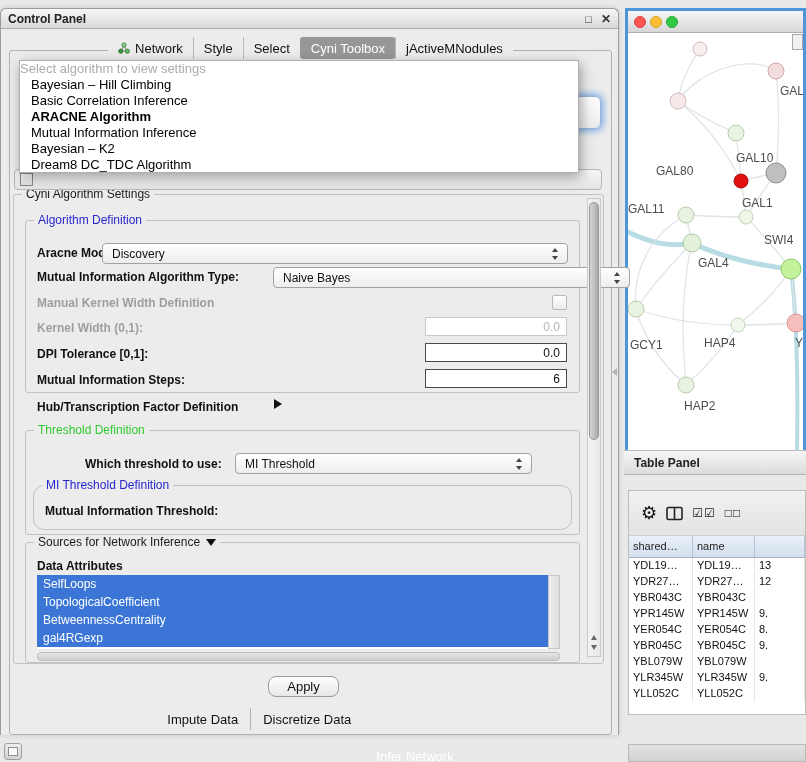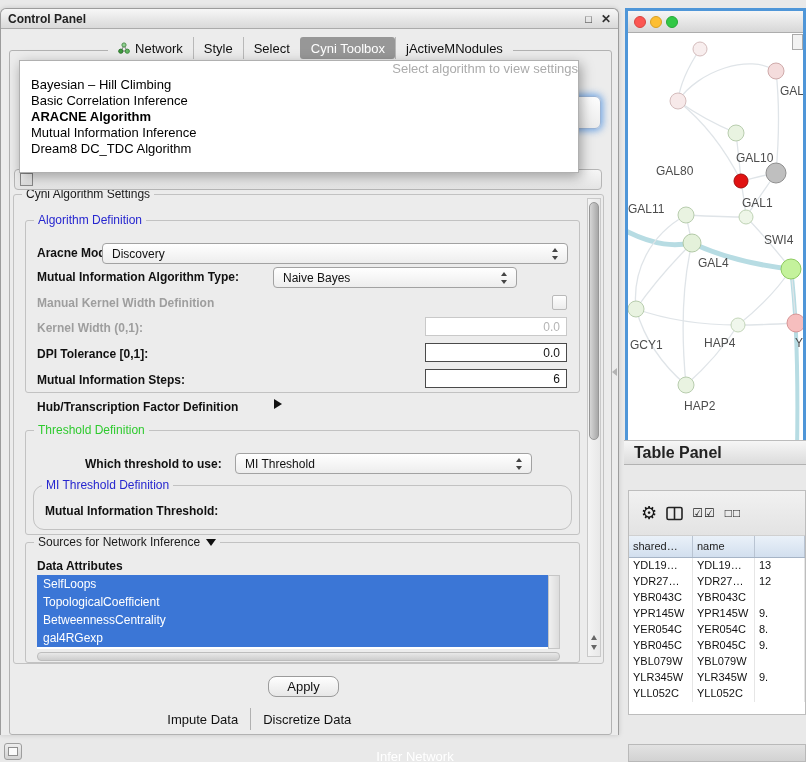--- a/index.html
+++ b/index.html
@@ -40,21 +40,21 @@
       z-index:5;display:flex;align-items:center;padding:0 5px;box-sizing:border-box;}
   .hc-icon{width:11px;height:11px;border:1px solid #8a8a8a;background:linear-gradient(#fff,#ddd);}
   .combo-fragment{position:absolute;left:565px;top:87px;width:33px;height:31px;
       background:linear-gradient(#fdfdfd,#ececec);border:1px solid #9ab4d6;border-radius:0 6px 6px 0;
       box-shadow:0 0 7px 2px rgba(96,156,227,.85);z-index:6;}
 
   
   .dropdown{position:absolute;left:18px;top:51px;width:560px;height:113px;background:#fff;
       border:1px solid #b0b0b0;box-shadow:2px 4px 12px rgba(0,0,0,.35);z-index:30;
       font-size:13px;box-sizing:border-box;}
-  .dd-header{height:16px;line-height:16px;text-align:right;color:#ababab;}
+  .dd-header{height:16px;line-height:16px;text-align:left;color:#ababab;}
   .dd-item{height:16px;line-height:16px;padding:0 3px;color:#000;white-space:nowrap;margin-left:8px;}
   .dd-item.bold{font-weight:bold;}
 
   
   .fieldset{position:absolute;border:1px solid #c2c2c2;border-radius:3px;z-index:2;}
   .legend{position:absolute;top:-8px;left:8px;background:#ececec;padding:0 4px;font-size:12px;
       color:#1a1a1a;white-space:nowrap;}
   .legend.blue{color:#2626cf;}
   .legend.green{color:#2fca2f;}
   .settings-group{left:12px;top:185px;width:589px;height:468px;}
@@ -118,23 +118,23 @@
   .light.red{background:#fb5652;border:1px solid #d64540;}
   .light.yellow{background:#fdbe32;border:1px solid #d8a024;}
   .light.green{background:#32c846;border:1px solid #27a938;}
   .net-canvas{position:relative;width:100%;height:420px;background:#fff;}
   .net-canvas svg{position:absolute;left:0;top:0;}
   .net-canvas text{font-size:12px;fill:#4c4c4c;}
   .net-cornerbox{position:absolute;right:0;top:1px;width:11px;height:16px;background:#f2f2f2;
       border:1px solid #aaa;box-sizing:border-box;}
 
   
-  .tp-titlebar{position:absolute;left:624px;top:440px;width:182px;height:25px;
+  .tp-titlebar{position:absolute;left:624px;top:450px;width:182px;height:25px;
       background:linear-gradient(#f6f6f6,#dcdcdc);border-top:1px solid #bcbcbc;border-bottom:1px solid #b2b2b2;
-      display:flex;align-items:center;padding:0 10px;font-size:16px;font-weight:bold;color:#222;box-sizing:border-box;}
+      display:flex;align-items:center;padding:0 10px;font-size:12px;font-weight:bold;color:#222;box-sizing:border-box;}
   .tbl-win{position:absolute;left:628px;top:490px;width:178px;height:225px;background:#fff;
       border:1px solid #bdbdbd;box-sizing:border-box;overflow:hidden;}
   .tbl-toolbar{height:44px;background:linear-gradient(#f1f1f1,#e3e3e3);display:flex;align-items:center;
       gap:9px;padding:0 12px;border-bottom:1px solid #d0d0d0;}
   .tb-btn{display:flex;align-items:center;color:#161616;}
   .tb-btn.gear{font-size:18px;line-height:1;}
   .tb-btn.checks{font-size:12px;letter-spacing:1px;}
   .tbl-header{display:flex;height:21px;background:linear-gradient(#eaf1f9,#d2dfee);
       border-bottom:1px solid #a6b4c6;font-size:11px;color:#222;}
   .tbl-hcell{box-sizing:border-box;padding:4px 4px 0;border-right:1px solid #b9c4d2;overflow:hidden;white-space:nowrap;}
@@ -201,20 +201,21 @@
     </div>
     <div class="combo-fragment"></div>
 
     <div class="dropdown">
       <div class="dd-header">Select algorithm to view settings</div>
       <div class="dd-items">
           <div class="dd-item">Bayesian – Hill Climbing</div>
           <div class="dd-item">Basic Correlation Inference</div>
           <div class="dd-item bold">ARACNE Algorithm</div>
           <div class="dd-item">Mutual Information Inference</div>
+          <div class="dd-item">Bayesian – K2</div>
           <div class="dd-item">Dream8 DC_TDC Algorithm</div>
         </div>
     </div>
 
     <div class="fieldset settings-group">
       <span class="legend">Cyni Algorithm Settings</span>
     </div>
 
     <div class="v-scrollbar">
       <div class="v-thumb"></div>
@@ -226,21 +227,21 @@
       <span class="legend blue">Algorithm Definition</span>
     </div>
 
     <span class="lbl" style="left:36px;top:237px">Aracne Mode:</span>
     <div class="combo" style="left:101px;top:234px;width:466px">
       <span>Discovery</span>
       <span class="combo-arrows"></span>
     </div>
 
     <span class="lbl" style="left:36px;top:261px">Mutual Information Algorithm Type:</span>
-    <div class="combo" style="left:272px;top:258px;width:244px">
+    <div class="combo" style="left:272px;top:258px;width:357px">
       <span>Naive Bayes</span>
       <span class="combo-arrows"></span>
     </div>
 
     <span class="lbl gray" style="left:36px;top:287px">Manual Kernel Width Definition</span>
     <span class="checkbox" style="left:551px;top:286px"></span>
 
     <span class="lbl gray" style="left:36px;top:312px">Kernel Width (0,1):</span>
     <div class="tfield disabled" style="left:424px;top:308px;width:142px">
       <span>0.0</span>

